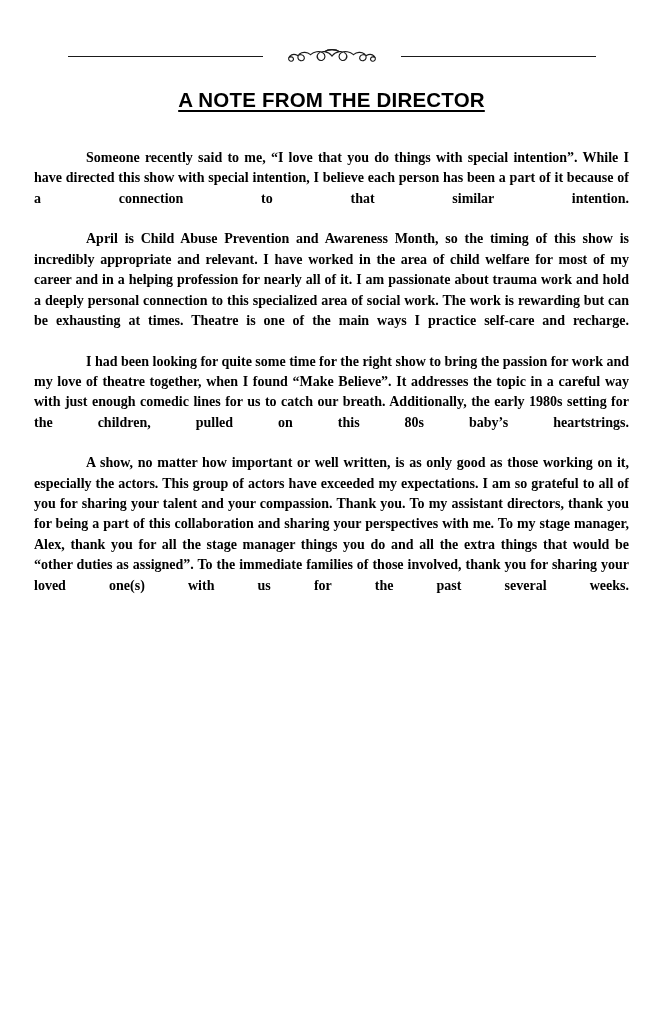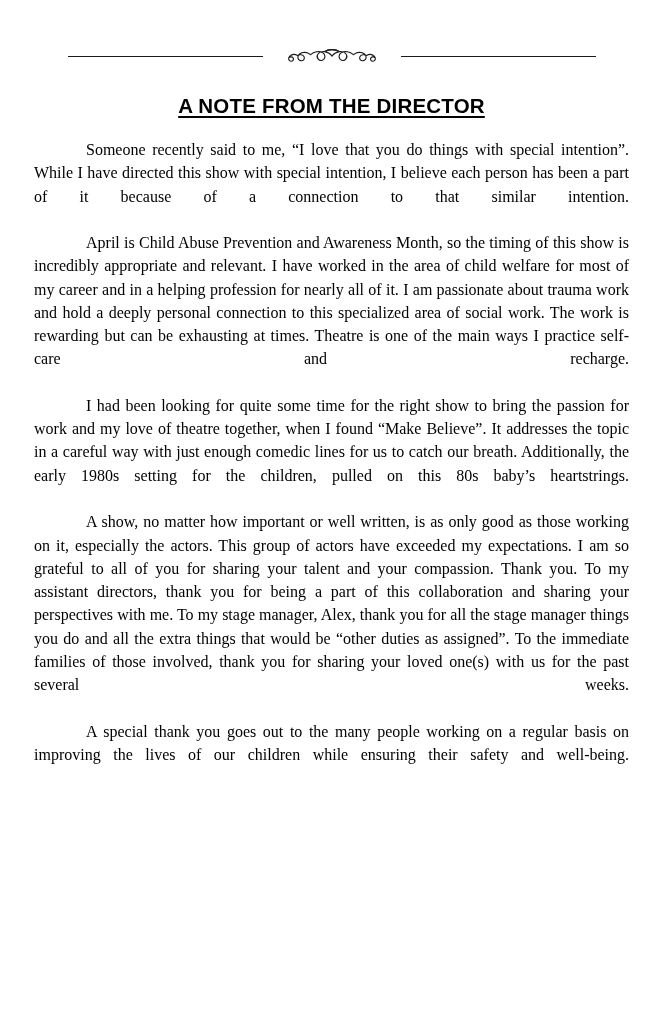--- a/index.html
+++ b/index.html
@@ -47,32 +47,33 @@
 
   
   .doc-title {
     text-align: center;
     font-family: "Liberation Sans", sans-serif;
     font-weight: bold;
     font-size: 20.5px;
     letter-spacing: 0.2px;
     text-decoration: underline;
     text-underline-offset: 3px;
-    margin-top: 26px;
+    margin-top: 20px;
     margin-bottom: 0;
   }
 
   
   .body-copy {
-    margin-top: 20px;
-    font-size: 16px;
+    margin-top: 36px;
+    font-size: 14px;
     line-height: 1.455;
     text-align: justify;
     text-justify: inter-word;
     hyphens: none;
+    font-weight: bold;
   }
   .body-copy p {
     margin: 0;
     text-indent: 52px;
   }
   .body-copy p:last-child { margin-bottom: 0; }
 
   
   .body-copy p::after {
     content: "";
@@ -102,16 +103,15 @@
     <div class="orn-line"></div>
   </div>
 
   <h1 class="doc-title">A NOTE FROM THE DIRECTOR</h1>
 
   <div class="body-copy">
     <p>Someone recently said to me, “I love that you do things with special intention”. While I have directed this show with special intention, I believe each person has been a part of it because of a connection to that similar intention.</p>
     <p>April is Child Abuse Prevention and Awareness Month, so the timing of this show is incredibly appropriate and relevant. I have worked in the area of child welfare for most of my career and in a helping profession for nearly all of it. I am passionate about trauma work and hold a deeply personal connection to this specialized area of social work. The work is rewarding but can be exhausting at times.  Theatre is one of the main ways I practice self-care and recharge.</p>
     <p>I had been looking for quite some time for the right show to bring the passion for work and my love of theatre together, when I found “Make Believe”. It addresses the topic in a careful way with just enough comedic lines for us to catch our breath. Additionally, the early 1980s setting for the children, pulled on this 80s baby’s heartstrings.</p>
     <p>A show, no matter how important or well written, is as only good as those working on it, especially the actors. This group of actors have exceeded my expectations. I am so grateful to all of you for sharing your talent and your compassion. Thank you.  To my assistant directors, thank you for being a part of this collaboration and sharing your perspectives with me. To my stage manager, Alex, thank you for all the stage manager things you do and all the extra things that would be “other duties as assigned”. To the immediate families of those involved, thank you for sharing your loved one(s) with us for the past several weeks.</p>
-    <p>A special thank you goes out to the many people working on a regular basis on improving the lives of our children while ensuring their safety and  well-being.</p>
   </div>
 
 </div>
 
 </body></html>

